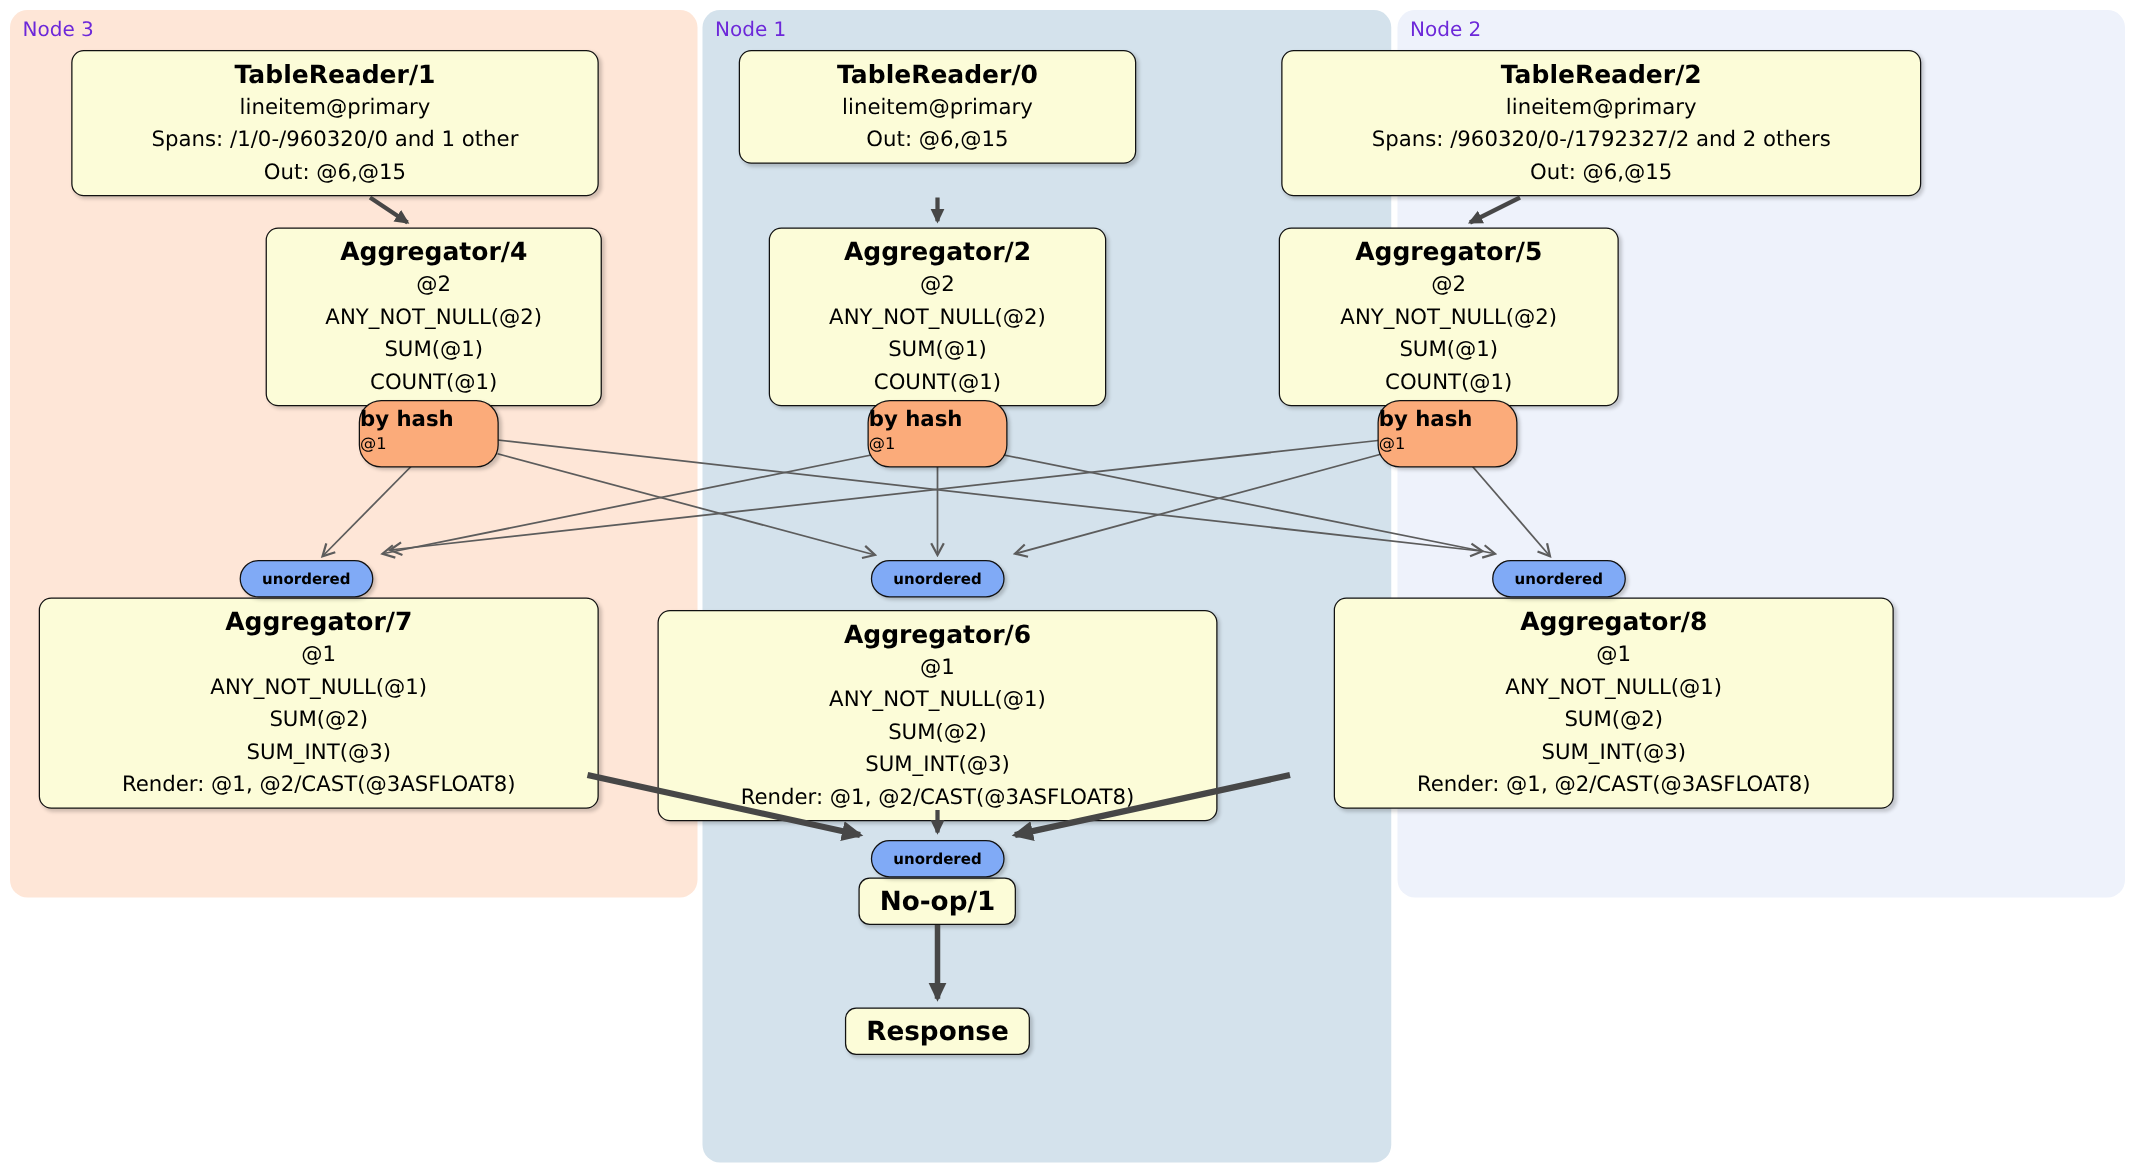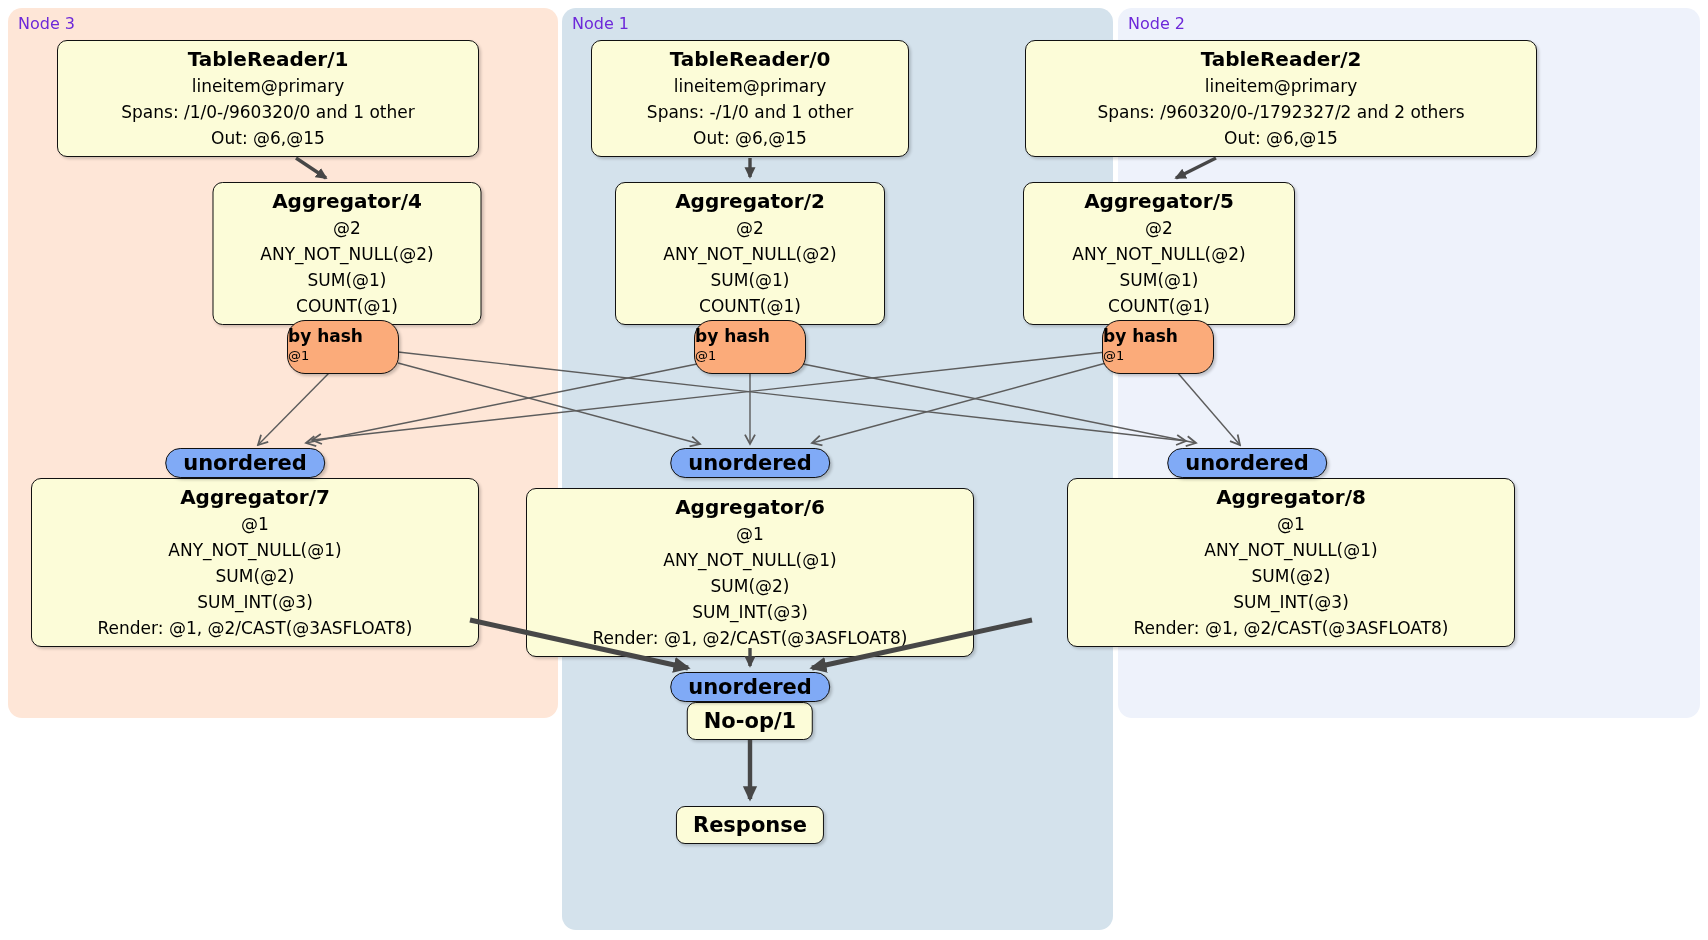--- a/index.html
+++ b/index.html
@@ -42,21 +42,21 @@
   }
   .router-label{font-size:17px;font-weight:bold;line-height:24px;margin-top:3px;}
   .router-sub{font-size:13px;line-height:16px;}
   #bh-left{left:343px;top:320px;}
   #bh-center{left:750px;top:320px;}
   #bh-right{left:1158px;top:320px;}
   
   .stream{
     position:absolute;transform:translateX(-50%);z-index:5;
     background:var(--stream_bg);border:1.8px solid #111;border-radius:16px;
-    padding:2px 17px;font-size:21px;font-weight:bold;line-height:24px;
+    padding:2px 17px;font-size:12px;font-weight:bold;line-height:24px;
     text-align:center;box-shadow:2px 2px 3px rgba(0,0,0,0.2);white-space:nowrap;
   }
   #un-left{left:245px;top:448px;}
   #un-center{left:750px;top:448px;}
   #un-right{left:1247px;top:448px;}
   #un-bottom{left:750px;top:672px;}
   
   svg.edges{position:absolute;left:0;top:0;pointer-events:none;z-index:4;}
   .edge-thin{stroke:var(--edge_thin);stroke-width:1.4;fill:none;}
   .edge-thick{stroke:var(--edge_thick);fill:none;}
@@ -116,21 +116,20 @@
 
   <div class="proc" id="tr1">
     <div class="proc-title">TableReader/1</div>
     <div class="proc-line">lineitem@primary</div>
     <div class="proc-line">Spans: /1/0-/960320/0 and 1 other</div>
     <div class="proc-line">Out: @6,@15</div>
   </div>
   <div class="proc" id="tr0">
     <div class="proc-title">TableReader/0</div>
     <div class="proc-line">lineitem@primary</div>
-    <div class="proc-line">Spans: -/1/0 and 1 other</div>
     <div class="proc-line">Out: @6,@15</div>
   </div>
   <div class="proc" id="tr2">
     <div class="proc-title">TableReader/2</div>
     <div class="proc-line">lineitem@primary</div>
     <div class="proc-line">Spans: /960320/0-/1792327/2 and 2 others</div>
     <div class="proc-line">Out: @6,@15</div>
   </div>
 
   <div class="proc" id="agg4">

